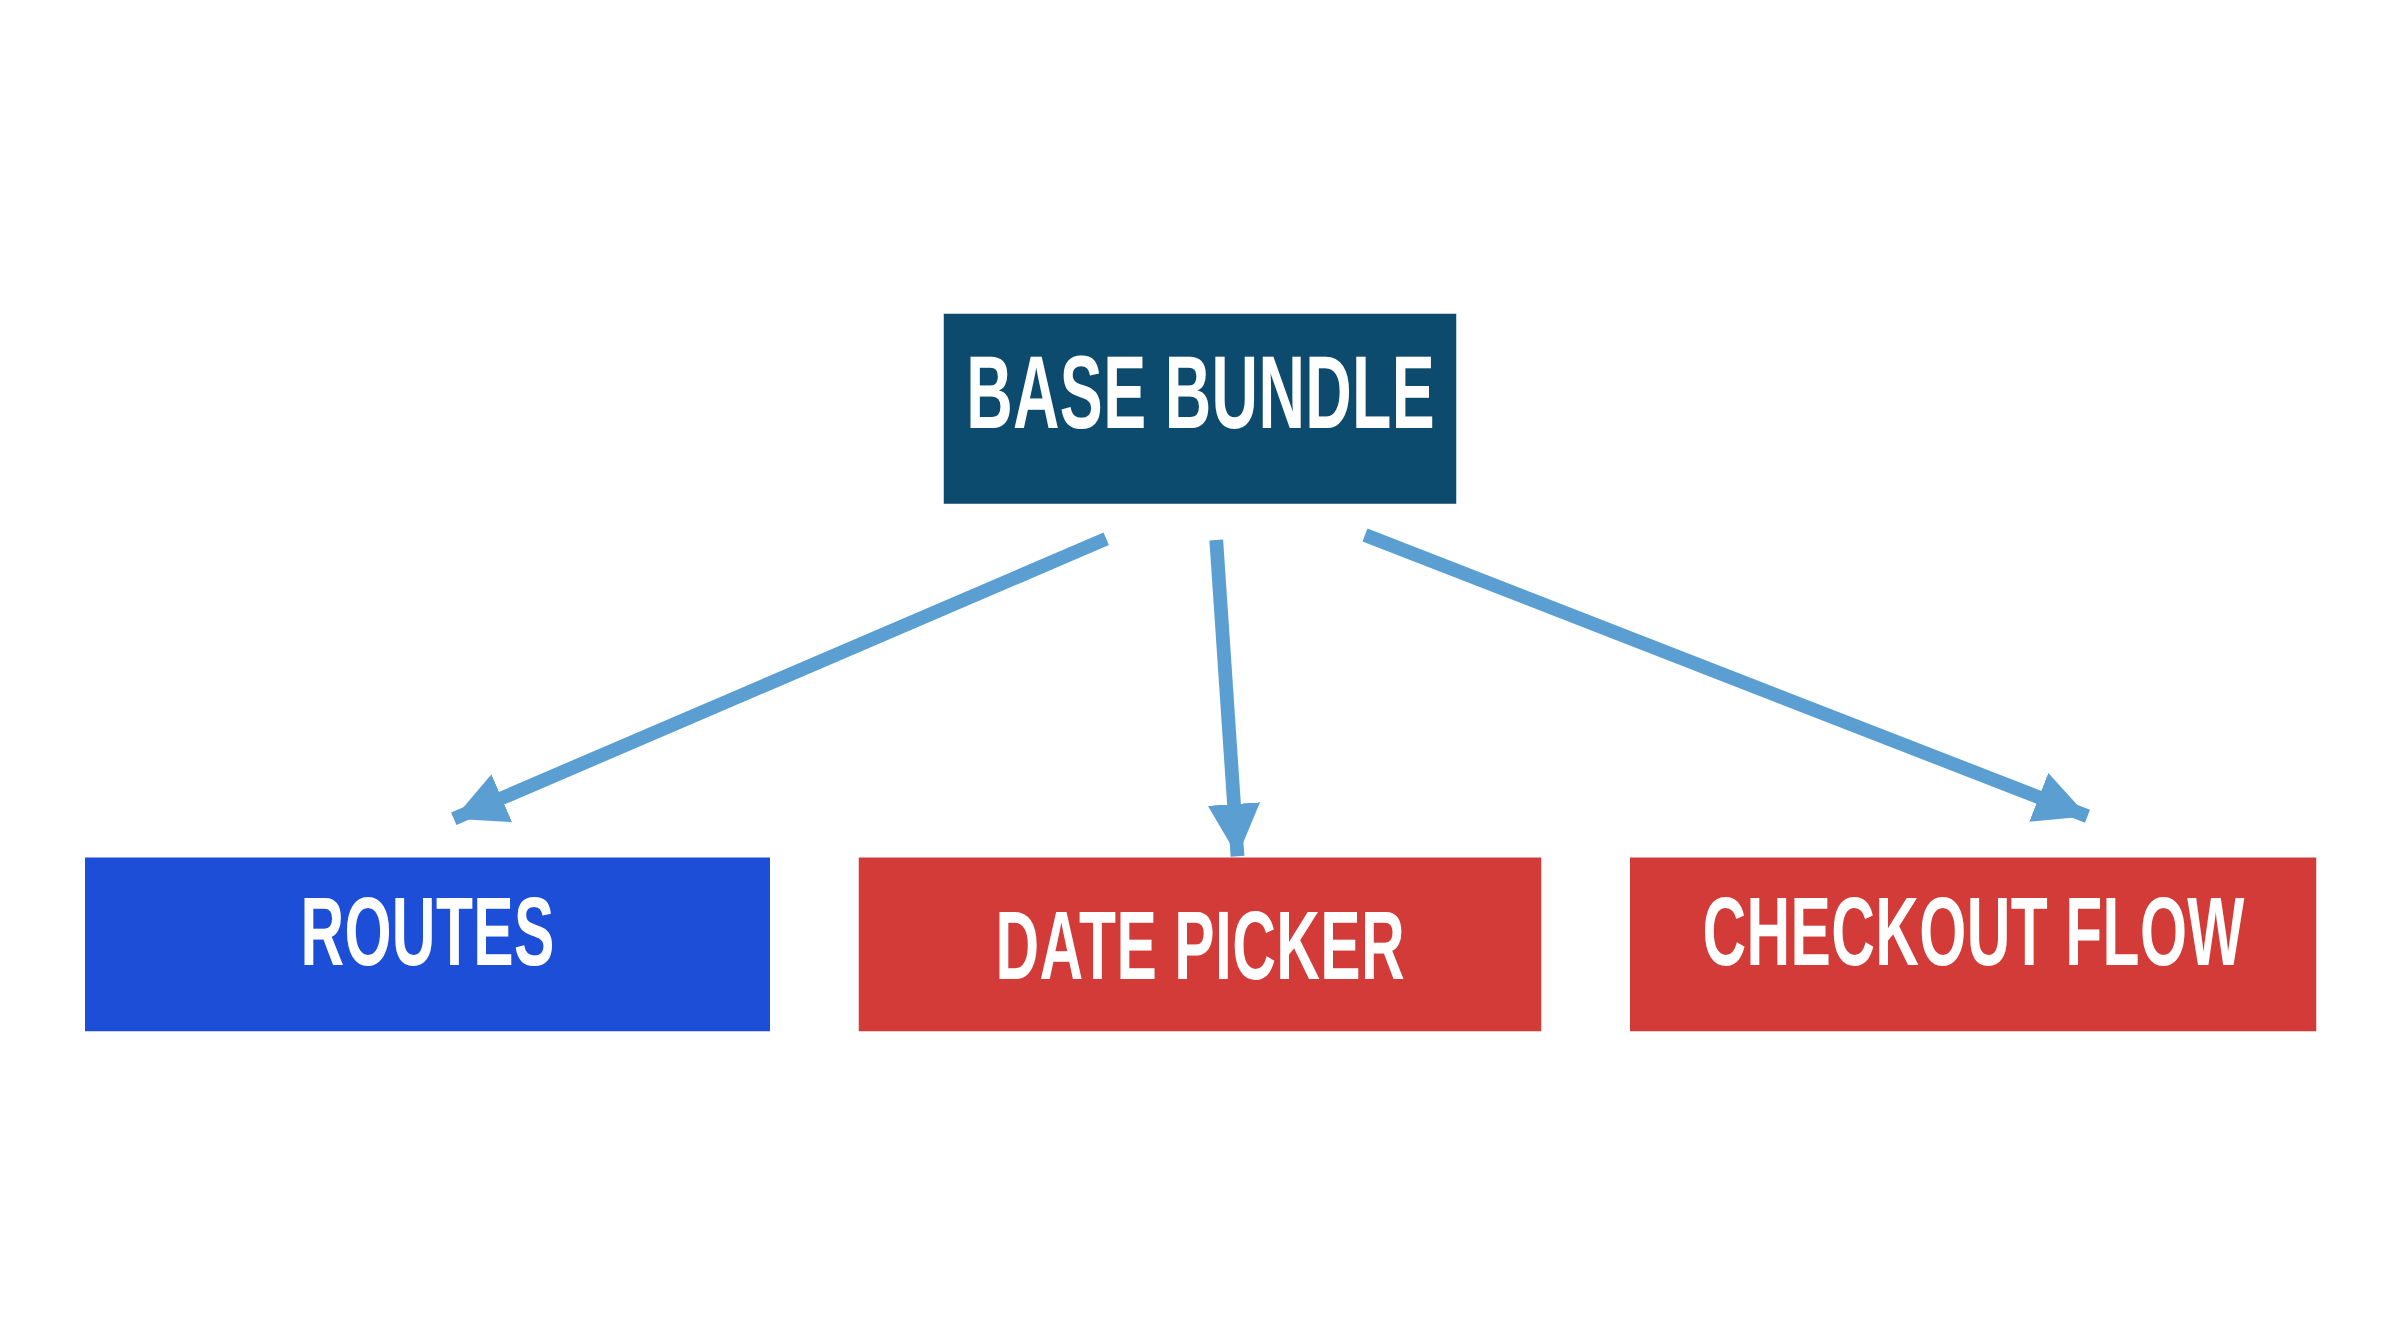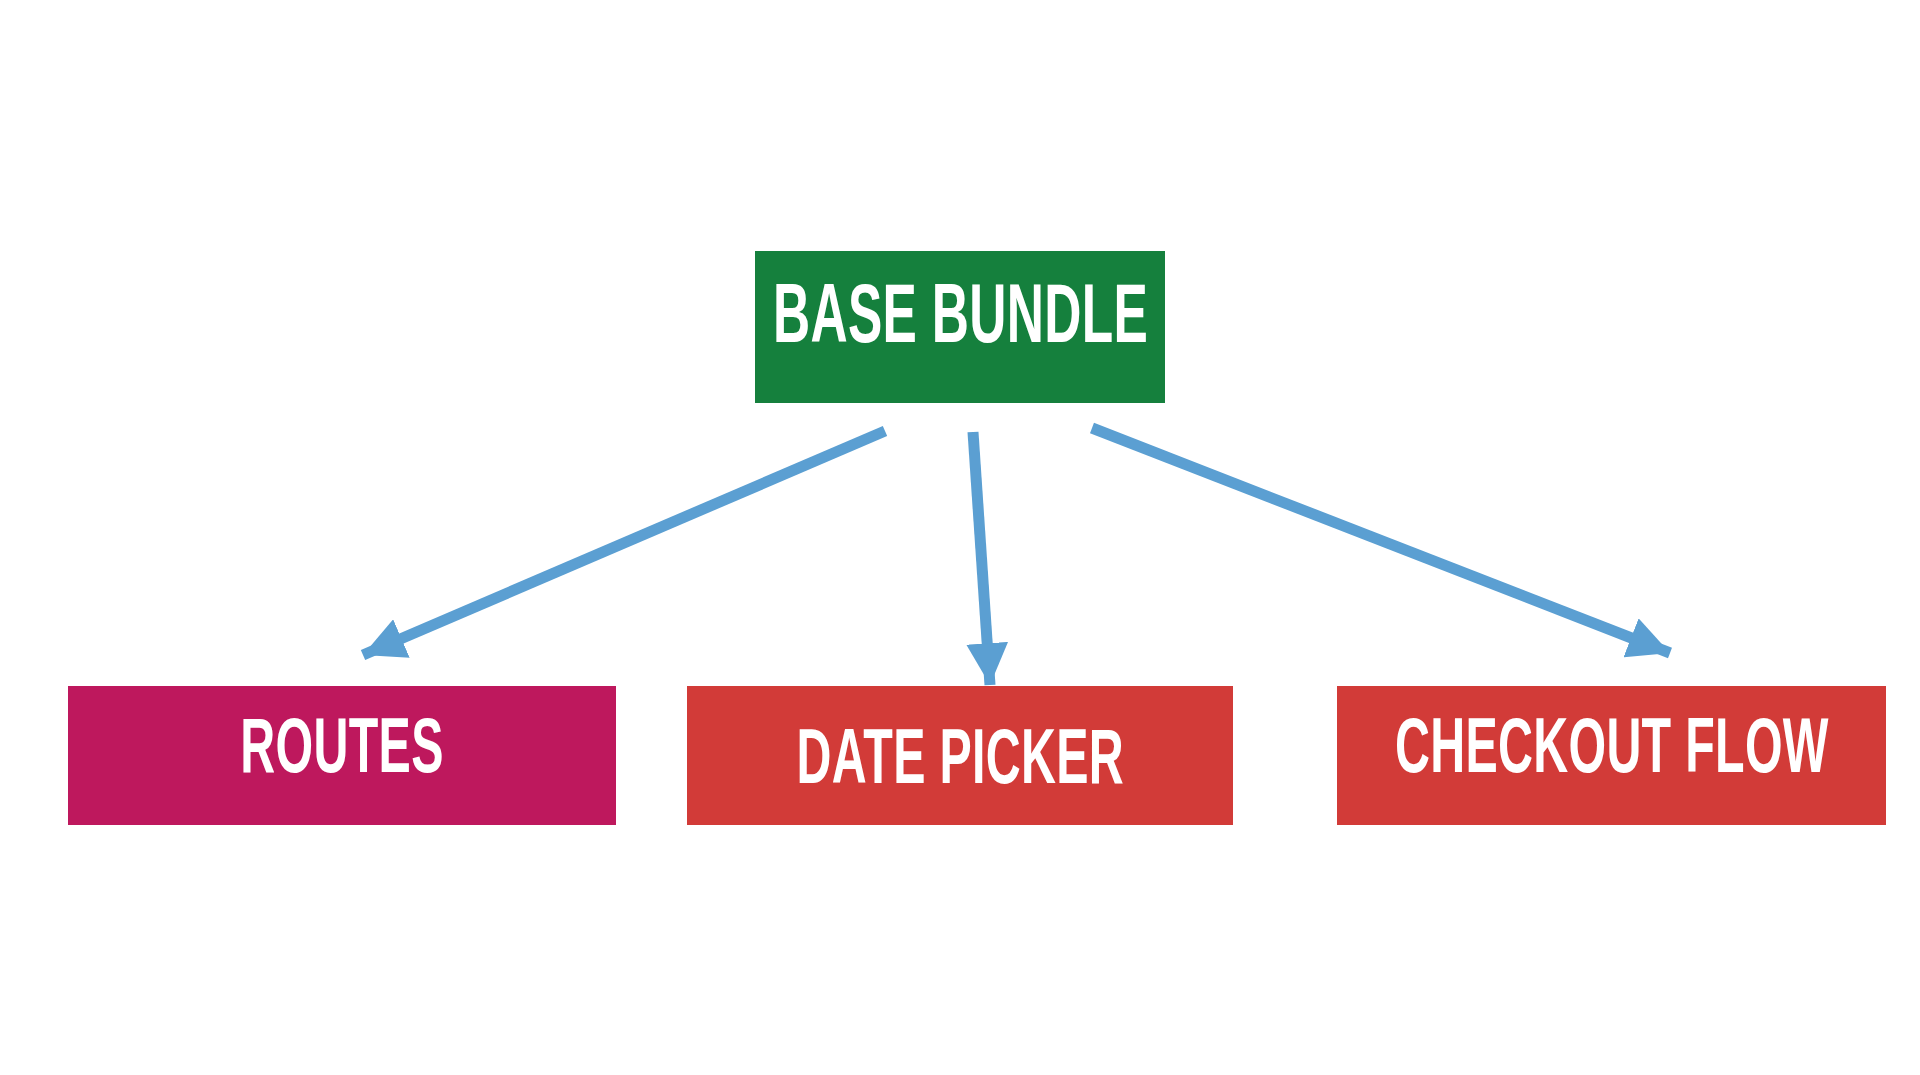--- a/index.html
+++ b/index.html
@@ -81,29 +81,29 @@
     <defs>
       <marker id="arrowhead" viewBox="0 0 10 10" refX="10" refY="5" markerWidth="3.8" markerHeight="3.8" orient="auto">
         <path d="M 0 0 L 10 5 L 0 10 Z" fill="#5B9FD2"></path>
       </marker>
     </defs>
     <line x1="885" y1="431" x2="363" y2="655" stroke="#5B9FD2" stroke-width="11" marker-end="url(#arrowhead)"></line>
     <line x1="973" y1="432" x2="990" y2="685" stroke="#5B9FD2" stroke-width="11" marker-end="url(#arrowhead)"></line>
     <line x1="1092" y1="428" x2="1670" y2="653" stroke="#5B9FD2" stroke-width="11" marker-end="url(#arrowhead)"></line>
   </svg>
 
-  <div class="node node-base" style="background-color: #15803d;">
+  <div class="node node-base" style="background-color: #0c4a6e;">
     <span class="node-label">BASE BUNDLE</span>
   </div>
 
-  <div class="node node-routes" style="background-color: #be185d; text-align: center;">
+  <div class="node node-routes" style="background-color: #1d4ed8; text-align: center;">
     <span class="node-label">ROUTES</span>
   </div>
 
   <div class="node node-datepicker" style="background-color: rgb(210, 59, 56);">
     <span class="node-label">DATE PICKER</span>
   </div>
 
-  <div class="node node-checkout" style="background-color: rgb(210, 59, 56); margin-left: 33px;">
+  <div class="node node-checkout" style="background-color: rgb(210, 59, 56);">
     <span class="node-label">CHECKOUT FLOW</span>
   </div>
 
 </div>
 
 </body></html>

